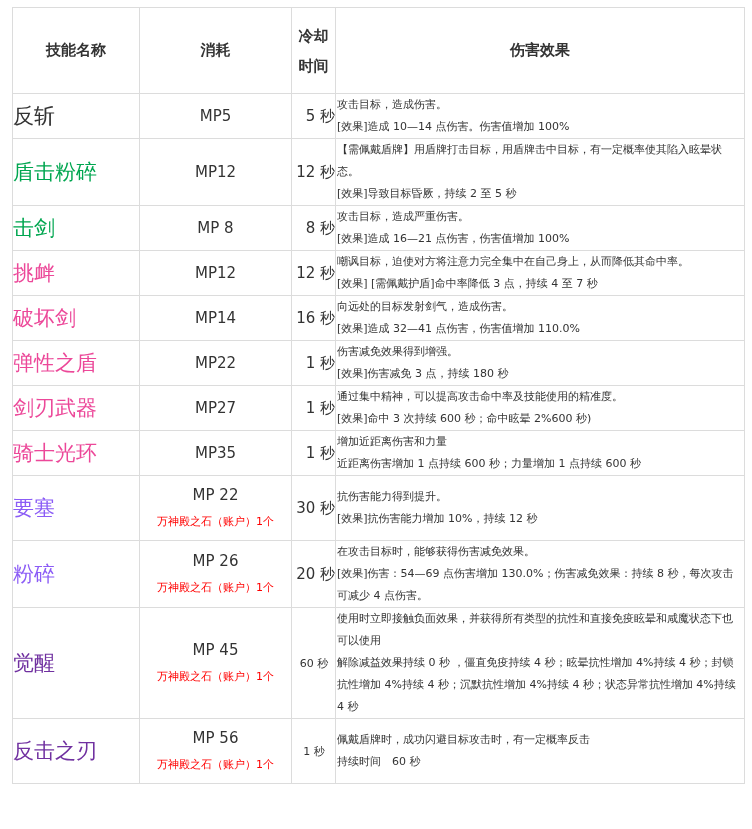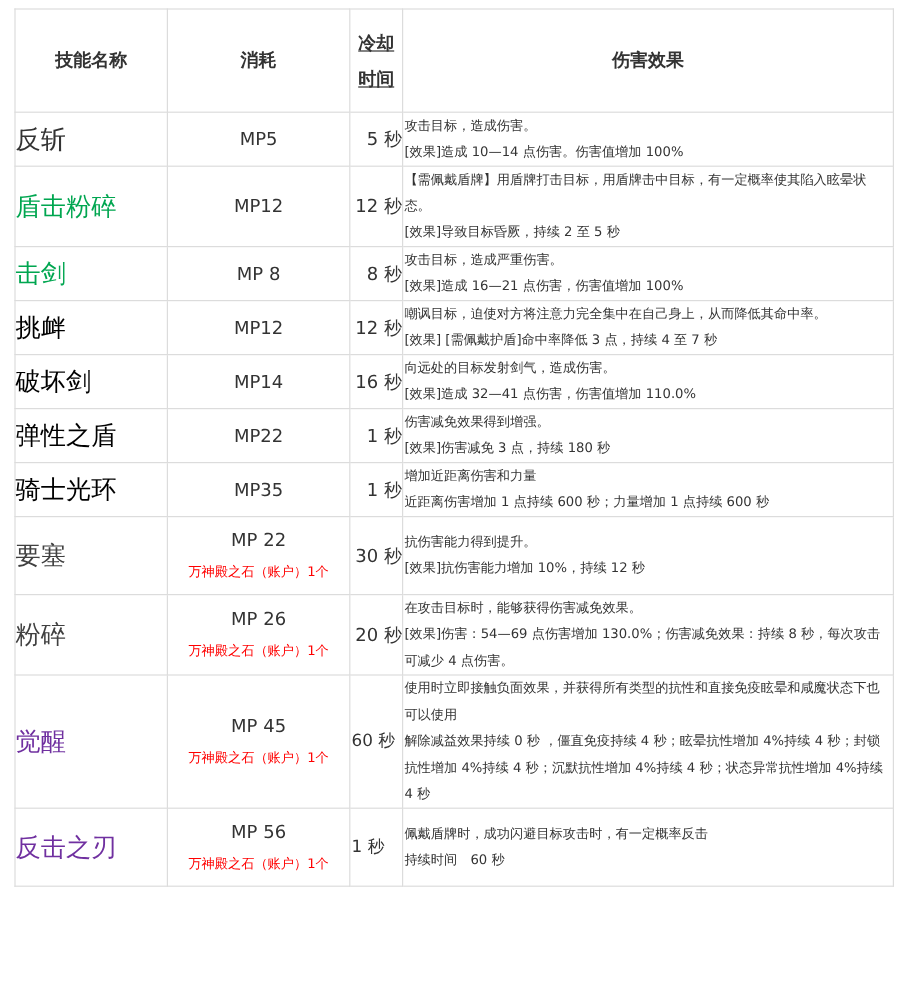--- a/index.html
+++ b/index.html
@@ -36,21 +36,20 @@
     }
     .col-name { width: 127px; }
     .col-cost { width: 152px; }
     .col-cd { width: 44px; }
     .col-effect { width: auto; }
 
     .hdr-row { height: 86px; margin-left: 28px; }
     .hdr-cd {
       line-height: 30px;
       font-size: 15px;
-      text-decoration: underline;
     }
     .hdr-cd span { display: block; }
 
     .name-cell {
       text-align: left;
       font-size: 21px;
     }
     .cost-cell {
       text-align: center;
       font-size: 15px;
@@ -68,38 +67,38 @@
       line-height: 18px;
       margin-top: 8px;
       text-align: center;
     }
     .cd-cell {
       text-align: right;
       font-size: 15px;
       white-space: nowrap;
     }
     .cd-cell.small {
-      text-align: left;
-      font-size: 14px;
+      text-align: center;
+      font-size: 11px;
       padding-left: 1px;
     }
     .effect-cell {
       font-size: 11px;
       line-height: 22px;
       color: #333333;
       padding-left: 1px !important;
       padding-right: 1px !important;
       word-break: break-all;
     }
     .effect-cell span { display: block; }
 
     .c-default { color: #333333; }
     .c-green { color: #00a650; }
-    .c-blue { color: #000000; }
-    .c-red { color: #404040; }
+    .c-blue { color: #ec4899; }
+    .c-red { color: #8b5cf6; }
     .c-purple { color: #7030a0; }
 
     .r-std { height: 44px; }
     .r-tall { height: 65px; }
     .r-huge { height: 108px; }
     .r-last { height: 65px; }
   </style>
 </head>
 <body>
 
@@ -188,20 +187,31 @@
       <td class="cost-cell">
           <span class="cost-main">MP22</span>
         </td>
       <td class="cd-cell">1 秒</td>
       <td class="effect-cell">
         <span>伤害减免效果得到增强。</span>
         <span>[效果]伤害减免 3 点，持续 180 秒</span>
       </td>
     </tr>
 
+    <tr class="r-std">
+      <td class="name-cell c-blue">剑刃武器</td>
+      <td class="cost-cell">
+          <span class="cost-main">MP27</span>
+        </td>
+      <td class="cd-cell">1 秒</td>
+      <td class="effect-cell">
+        <span>通过集中精神，可以提高攻击命中率及技能使用的精准度。</span>
+        <span>[效果]命中 3 次持续 600 秒；命中眩晕 2%600 秒)</span>
+      </td>
+    </tr>
 
     <tr class="r-std">
       <td class="name-cell c-blue">骑士光环</td>
       <td class="cost-cell">
           <span class="cost-main">MP35</span>
         </td>
       <td class="cd-cell">1 秒</td>
       <td class="effect-cell">
         <span>增加近距离伤害和力量</span>
         <span>近距离伤害增加 1 点持续 600 秒；力量增加 1 点持续 600 秒</span>

